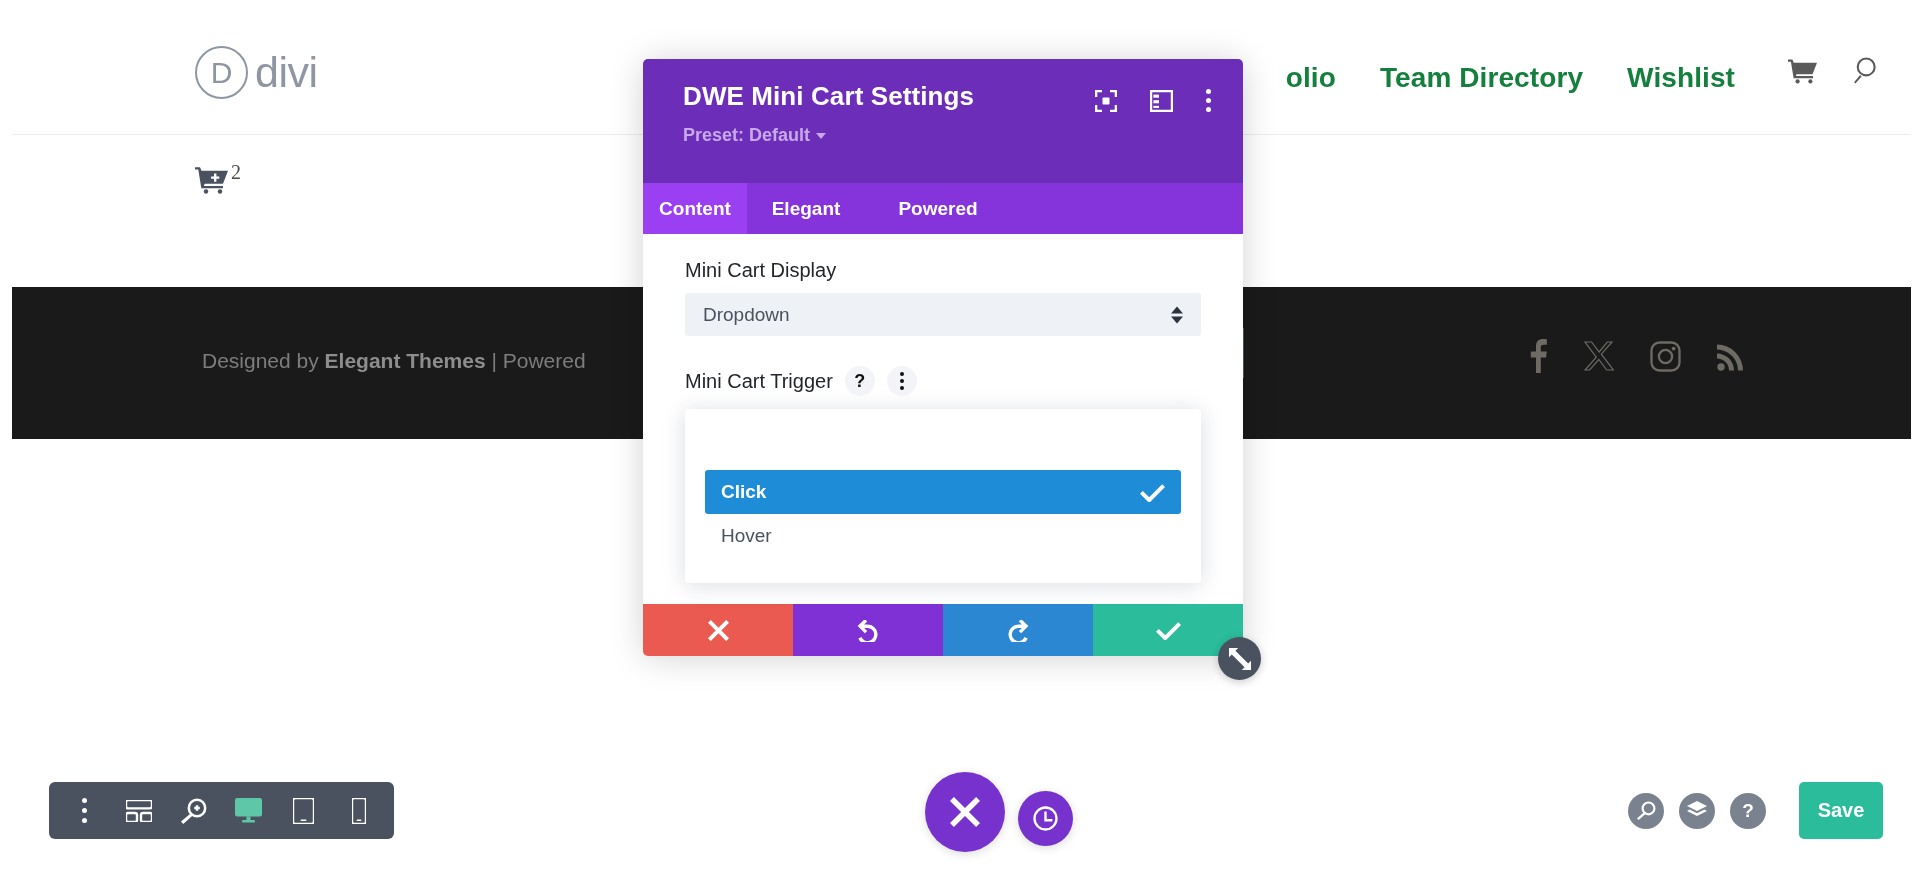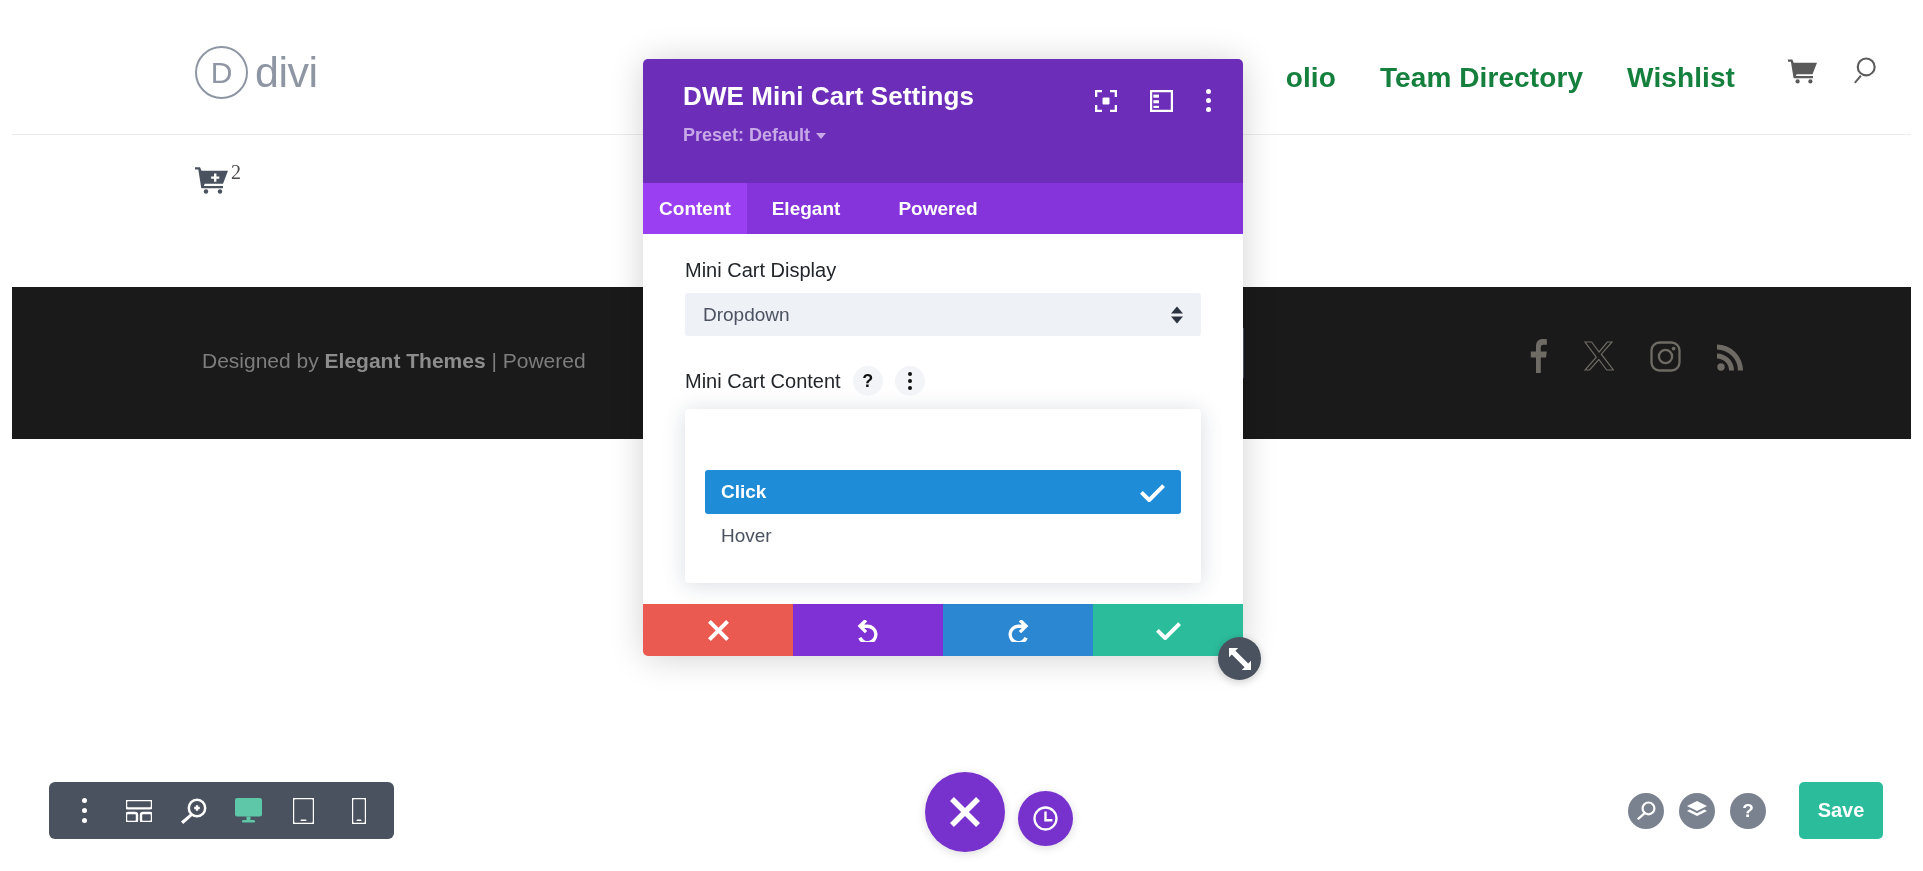--- a/index.html
+++ b/index.html
@@ -538,21 +538,21 @@
         </div>
         <div class="select-box">
           <span class="select-value">Dropdown</span>
           <span class="select-arrows">
             <span class="arw-up"></span>
               <span class="arw-dn"></span>
           </span>
         </div>
 
         <div class="field-label">
-          <span class="lbl-txt">Mini Cart Content</span>
+          <span class="lbl-txt">Mini Cart Trigger</span>
           <span class="mini-btn">?</span>
           <span class="mini-btn">
             <span class="kebab-d">
                 <i></i>
                 <i></i>
                 <i></i>
               </span>
           </span>
         </div>
 

